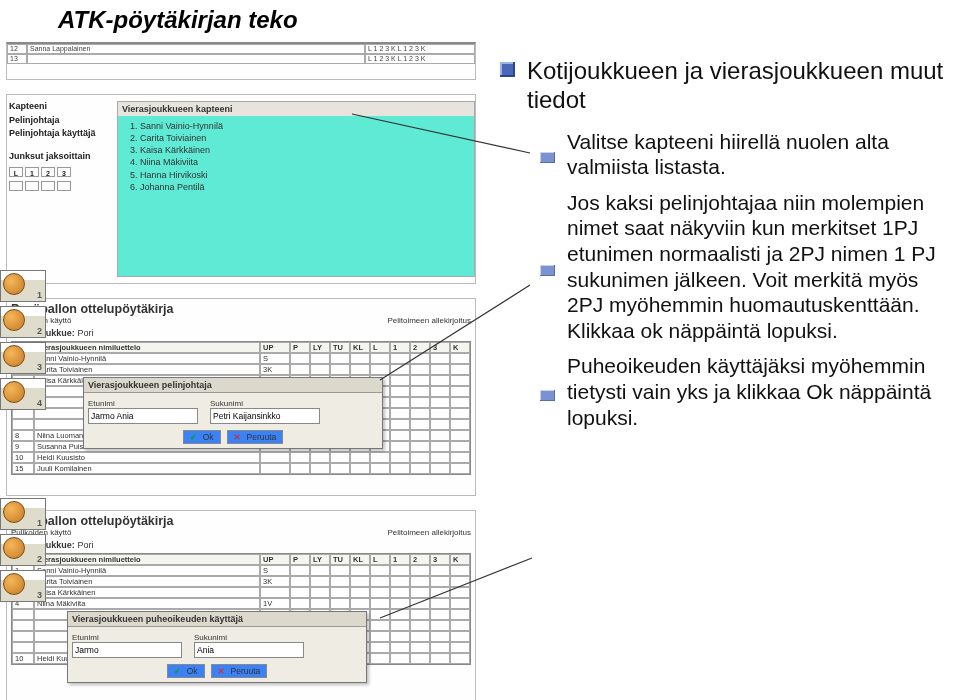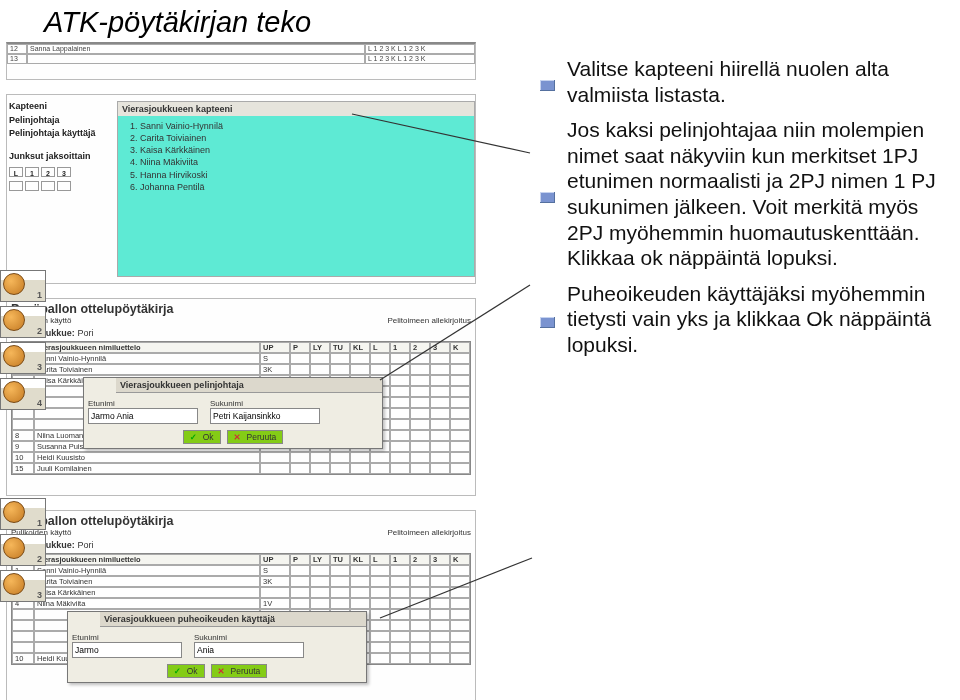--- a/index.html
+++ b/index.html
@@ -8,23 +8,23 @@
     font-family: Arial, Helvetica, sans-serif;
     width: 960px;
     height: 700px;
     background: #fff;
     position: relative;
     overflow: hidden;
   }
   .page-title {
     position: absolute;
     top: 6px;
-    left: 44px;
-    font-size: 29px;
-    font-weight: normal;
+    left: 58px;
+    font-size: 24px;
+    font-weight: bold;
     font-style: italic;
   }
   
   .left-stack {
     position: absolute;
     left: 6px;
     top: 42px;
     width: 470px;
     display: flex;
     flex-direction: column;
@@ -94,27 +94,27 @@
     border:0.5px solid #aaa; height:11px; font-size:7.5px; padding-left:2px;
     white-space: nowrap; overflow:hidden;
   }
   .roster-table .th { font-weight:bold; background:#f5f5f0; }
   .modal {
     position:absolute;
     background:#efede3;
     border:1px solid #777;
     box-shadow: 2px 2px 3px rgba(0,0,0,0.25);
   }
-  .modal .titlebar { background:#dcd8cc; font-weight:bold; padding:2px 4px; font-size:9px; border-bottom:1px solid #999;margin-left:32px;}
+  .modal .titlebar { background:#dcd8cc; font-weight:bold; padding:2px 4px; font-size:9px; border-bottom:1px solid #999;}
   .modal .body { padding:4px; font-size:8.5px; }
   .modal .fields { display:flex; gap:12px; margin-top:2px;}
   .modal .field label { display:block; font-size:8px; }
   .modal .field input { font-size:8.5px; width:110px; height:16px; border:1px solid #888; background:#fff; padding-left:2px;}
   .modal .btns { display:flex; gap:6px; justify-content:center; margin-top:6px;}
-  .modal .btn { display:flex; align-items:center; gap:3px; border:1px solid #888; background:#84cc16; padding:1px 6px; font-size:8.5px; cursor:pointer;}
+  .modal .btn { display:flex; align-items:center; gap:3px; border:1px solid #888; background:#3b82f6; padding:1px 6px; font-size:8.5px; cursor:pointer;}
   .ok-ico { width:10px;height:10px; display:inline-block; }
   .ok-ico::before{ content:"✓"; color:#0a0; font-weight:bold;}
   .cancel-ico::before{ content:"✕"; color:#c33; font-weight:bold;}
   .thumb-col {
     position:absolute;
     left:0; top:270px;
     width:46px;
     display:flex; flex-direction:column; gap:4px;
     z-index:3;
   }
@@ -609,20 +609,24 @@
               <span class="ok-ico cancel-ico"></span>
               <span>Peruuta</span>
             </div>
         </div>
       </div>
     </div>
   </div>
 </div>
 
 <div class="content">
+  <div class="bullet">
+    <div class="sq"></div>
+    <div>Kotijoukkueen ja vierasjoukkueen muut tiedot</div>
+  </div>
   <div class="sub">
     <div class="bullet">
       <div class="sq"></div>
       <div>Valitse kapteeni hiirellä nuolen alta valmiista listasta.</div>
     </div>
     <div class="bullet">
       <div class="sq"></div>
       <div>Jos kaksi pelinjohtajaa niin molempien nimet saat näkyviin kun merkitset 1PJ etunimen normaalisti ja 2PJ nimen 1 PJ sukunimen jälkeen. Voit merkitä myös 2PJ myöhemmin huomautuskenttään. Klikkaa ok näppäintä lopuksi.</div>
     </div>
     <div class="bullet">

